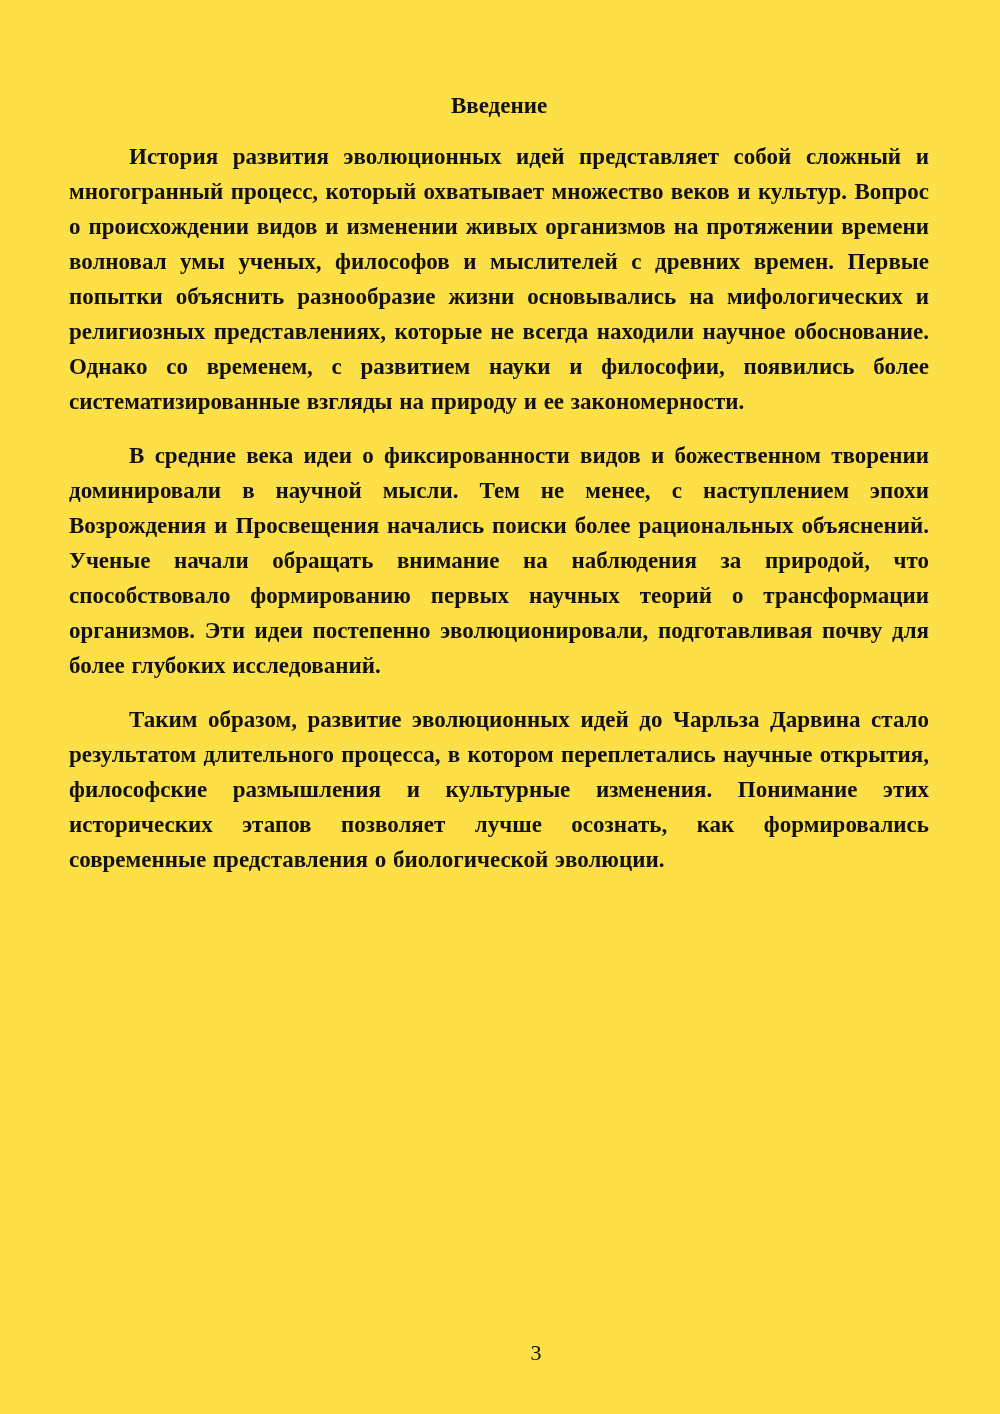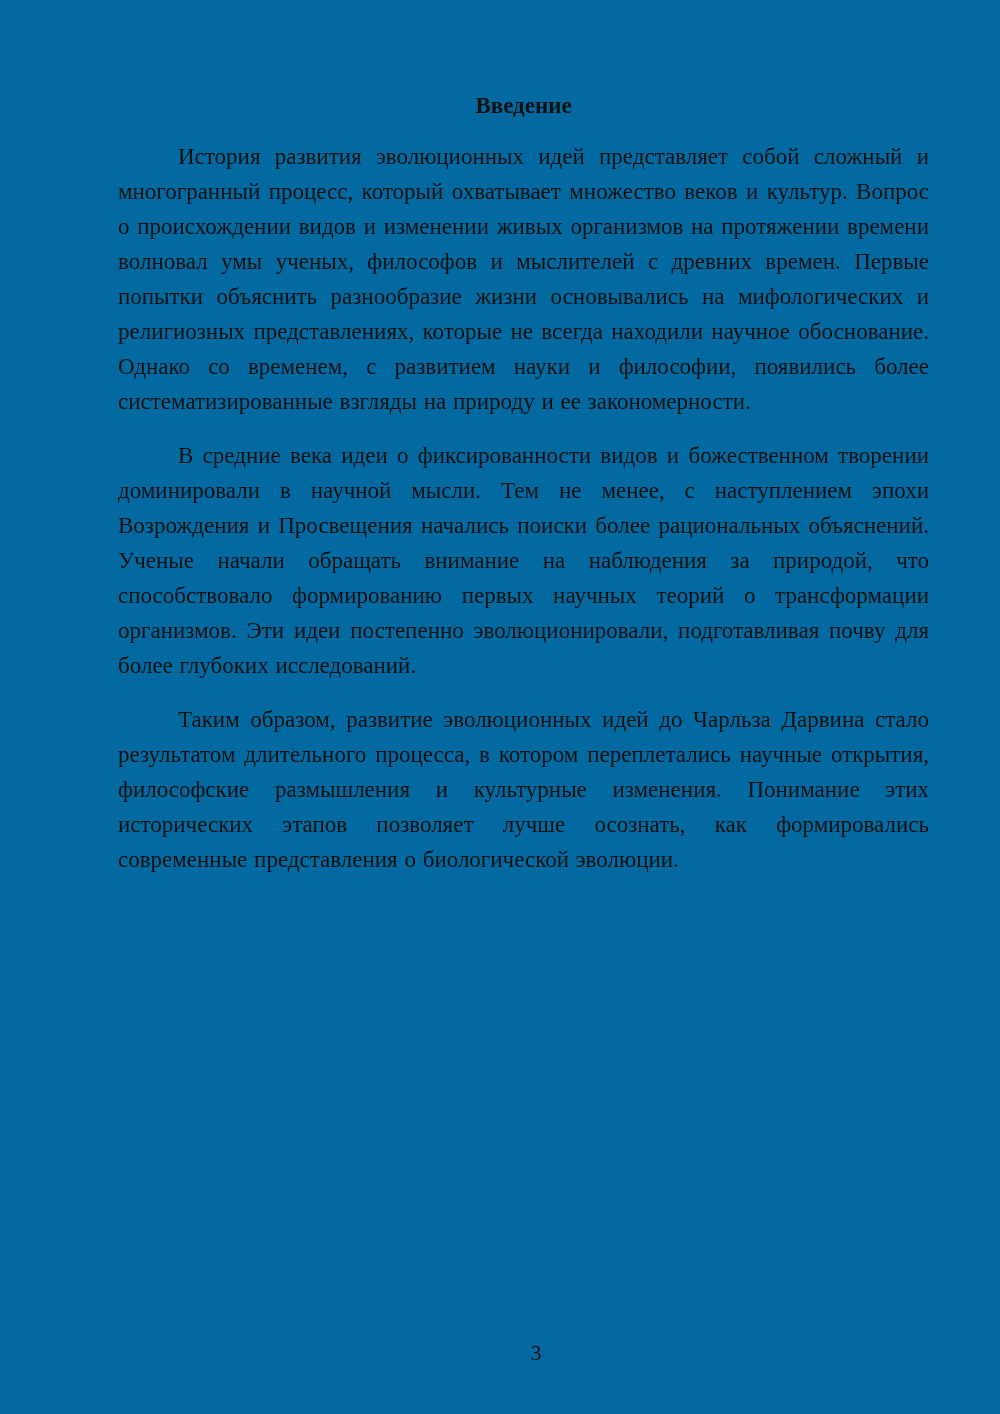--- a/index.html
+++ b/index.html
@@ -5,40 +5,41 @@
   html, body {
     margin: 0;
     padding: 0;
     background: #ffffff;
   }
   .page {
     position: relative;
     width: 1000px;
     height: 1414px;
     margin: 0 auto;
-    background: #0369a1;
+    background: #fde047;
     box-sizing: border-box;
-    padding: 88px 71px 0 118px;
+    padding: 88px 71px 0 69px;
     font-family: "Liberation Serif", "DejaVu Serif", serif;
     color: #111111;
   }
   .doc-title {
     font-size: 23px;
     font-weight: bold;
     text-align: center;
     margin: 0 0 16px 0;
     line-height: 35px;
   }
   .doc-paragraph {
     font-size: 23px;
     line-height: 35px;
     text-align: justify;
     text-indent: 60px;
     margin: 0 0 19px 0;
     word-spacing: 1px;
+    font-weight: bold;
   }
   .page-footer {
     position: absolute;
     left: 143px;
     right: 71px;
     bottom: 48px;
     text-align: center;
     font-size: 22px;
     color: #111111;
   }

